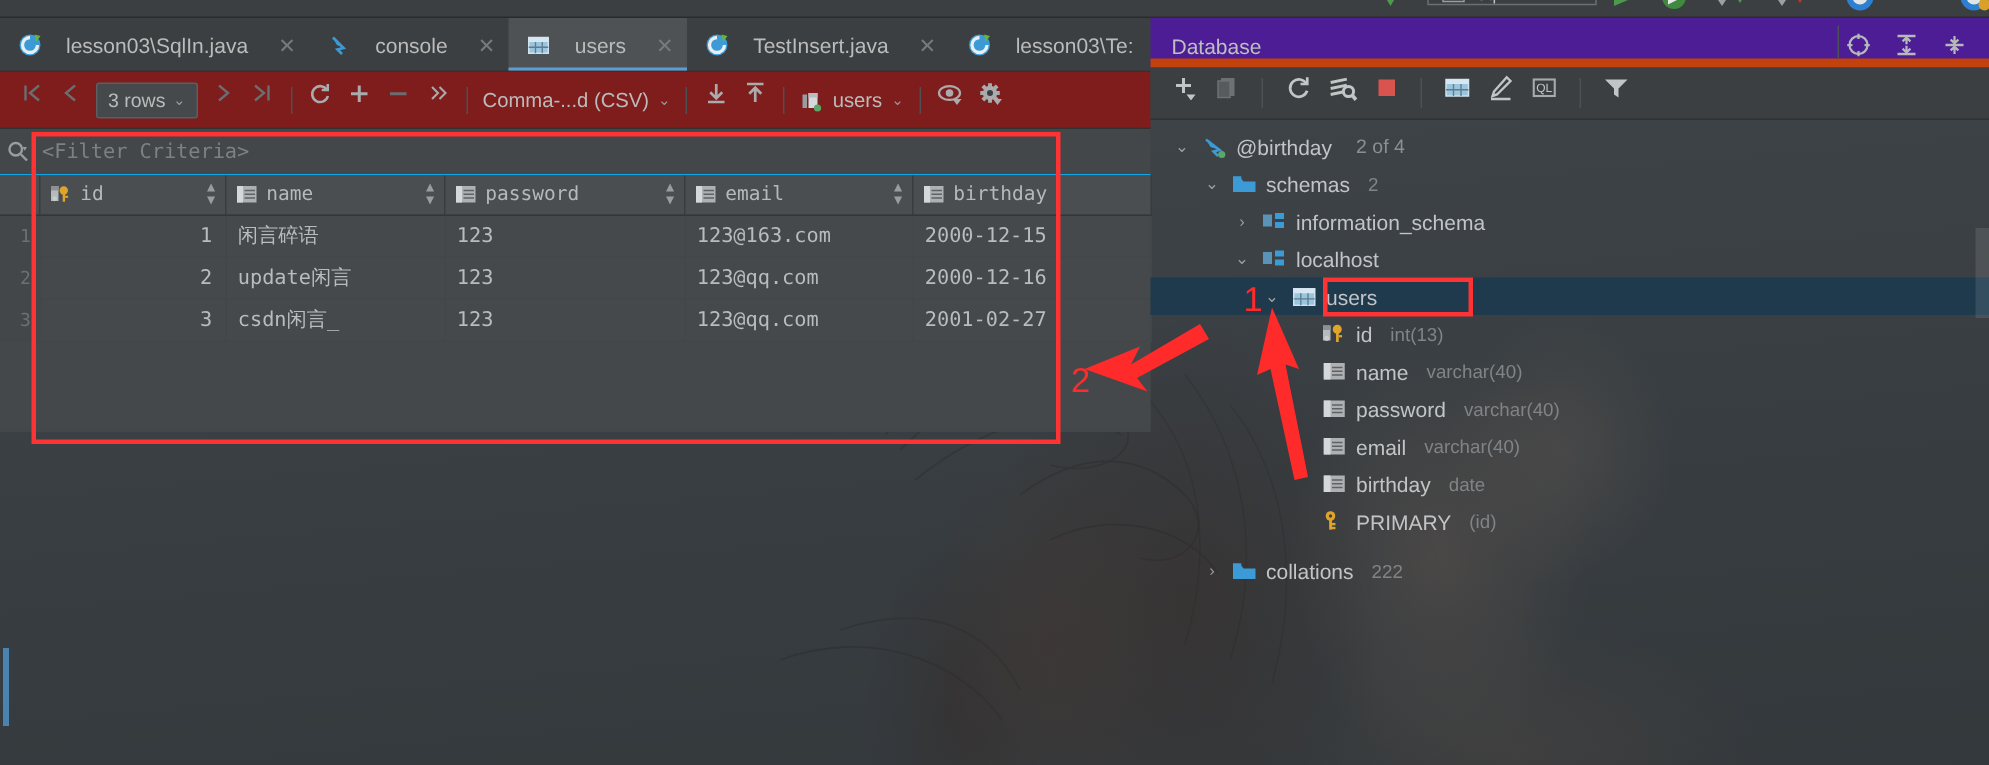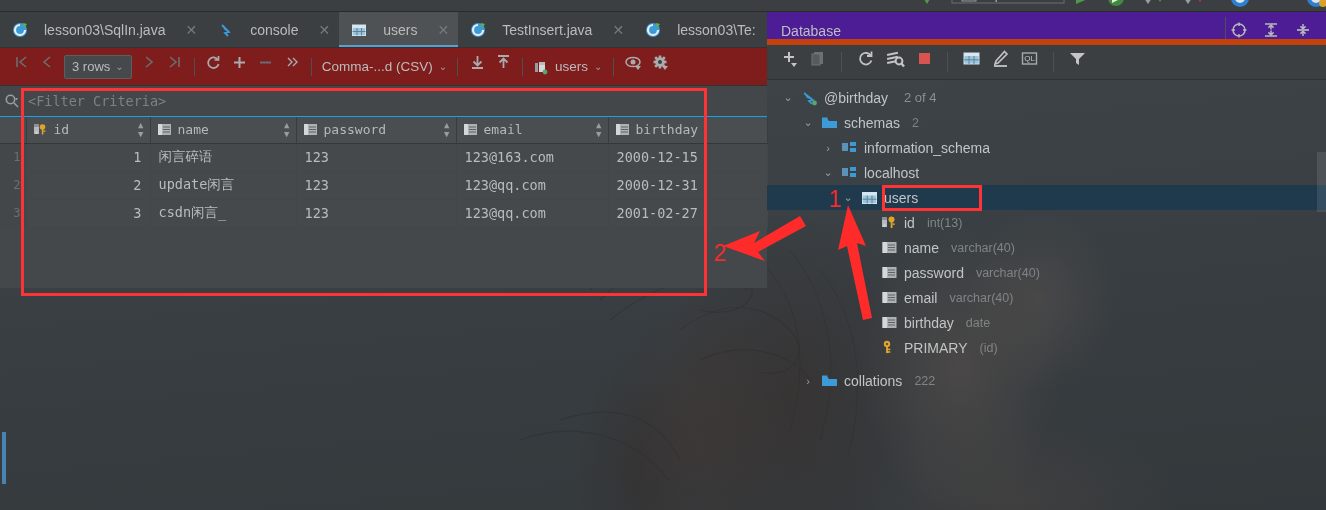--- a/index.html
+++ b/index.html
@@ -494,21 +494,21 @@
           <td>123</td>
           <td>123@163.com</td>
           <td>2000-12-15</td>
         </tr>
         <tr>
           <td class="gutter">2</td>
           <td class="num">2</td>
           <td>update闲言</td>
           <td>123</td>
           <td>123@qq.com</td>
-          <td>2000-12-31</td>
+          <td>2000-12-16</td>
         </tr>
         <tr>
           <td class="gutter">3</td>
           <td class="num">3</td>
           <td>csdn闲言_</td>
           <td>123</td>
           <td>123@qq.com</td>
           <td>2001-02-27</td>
         </tr>
       </tbody>

